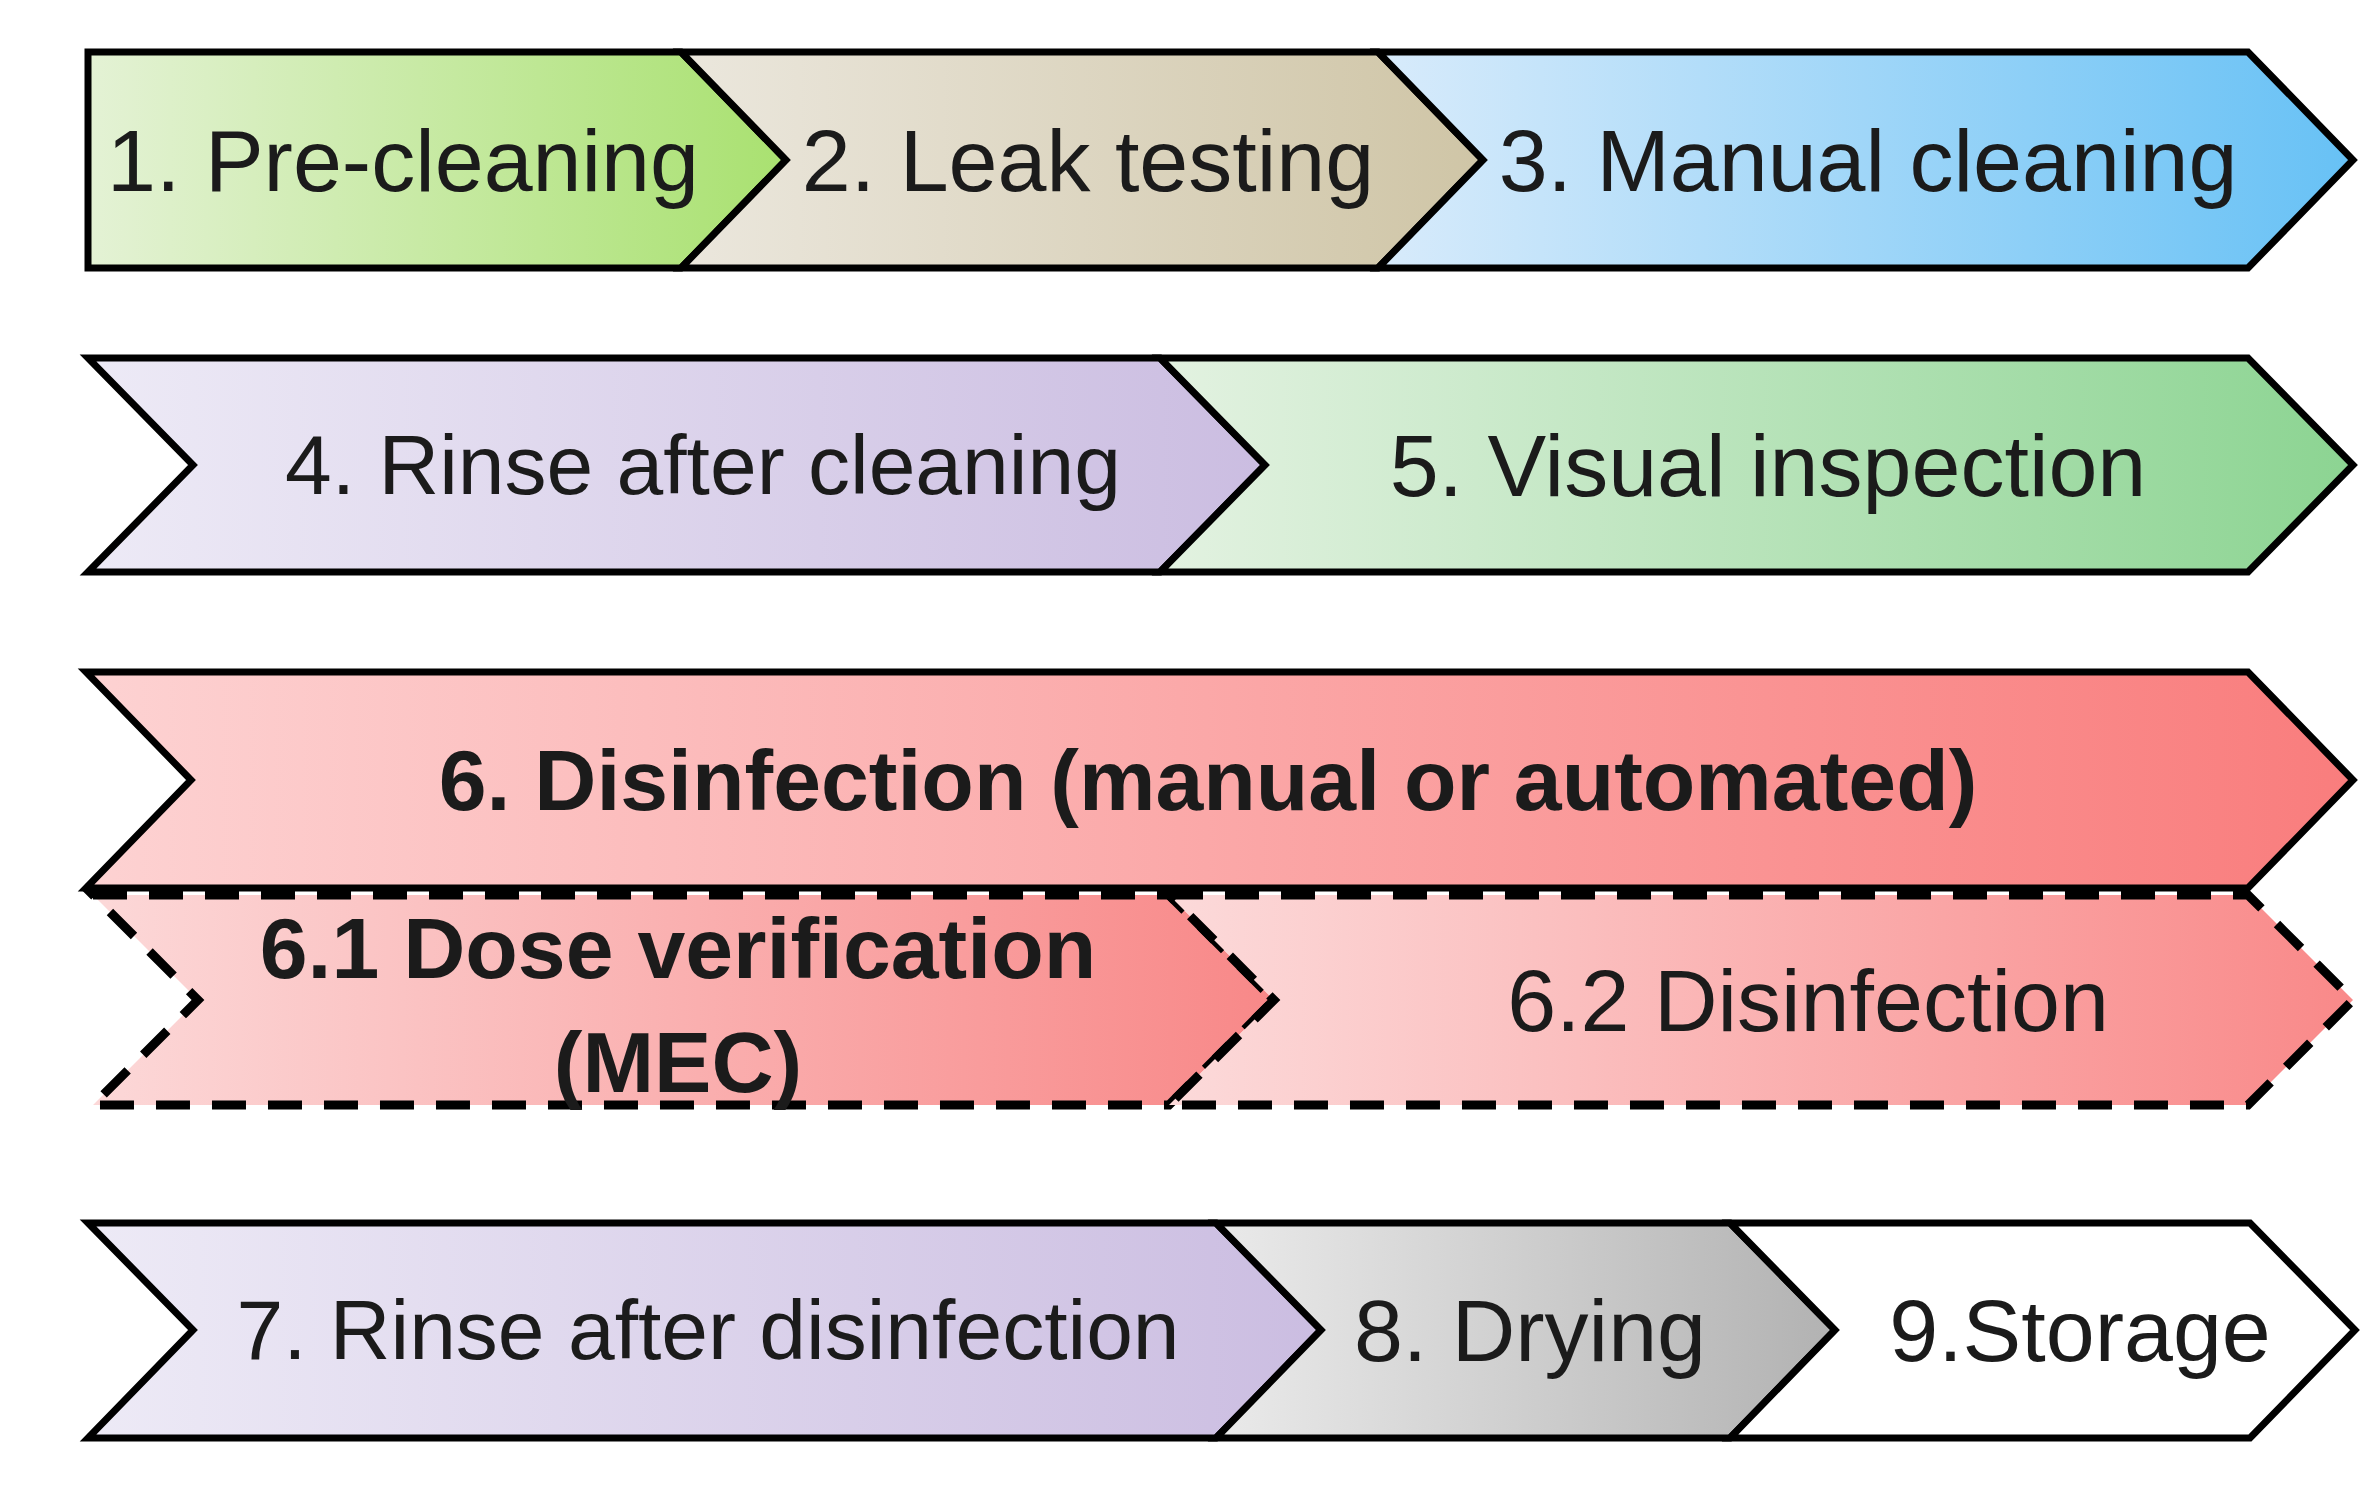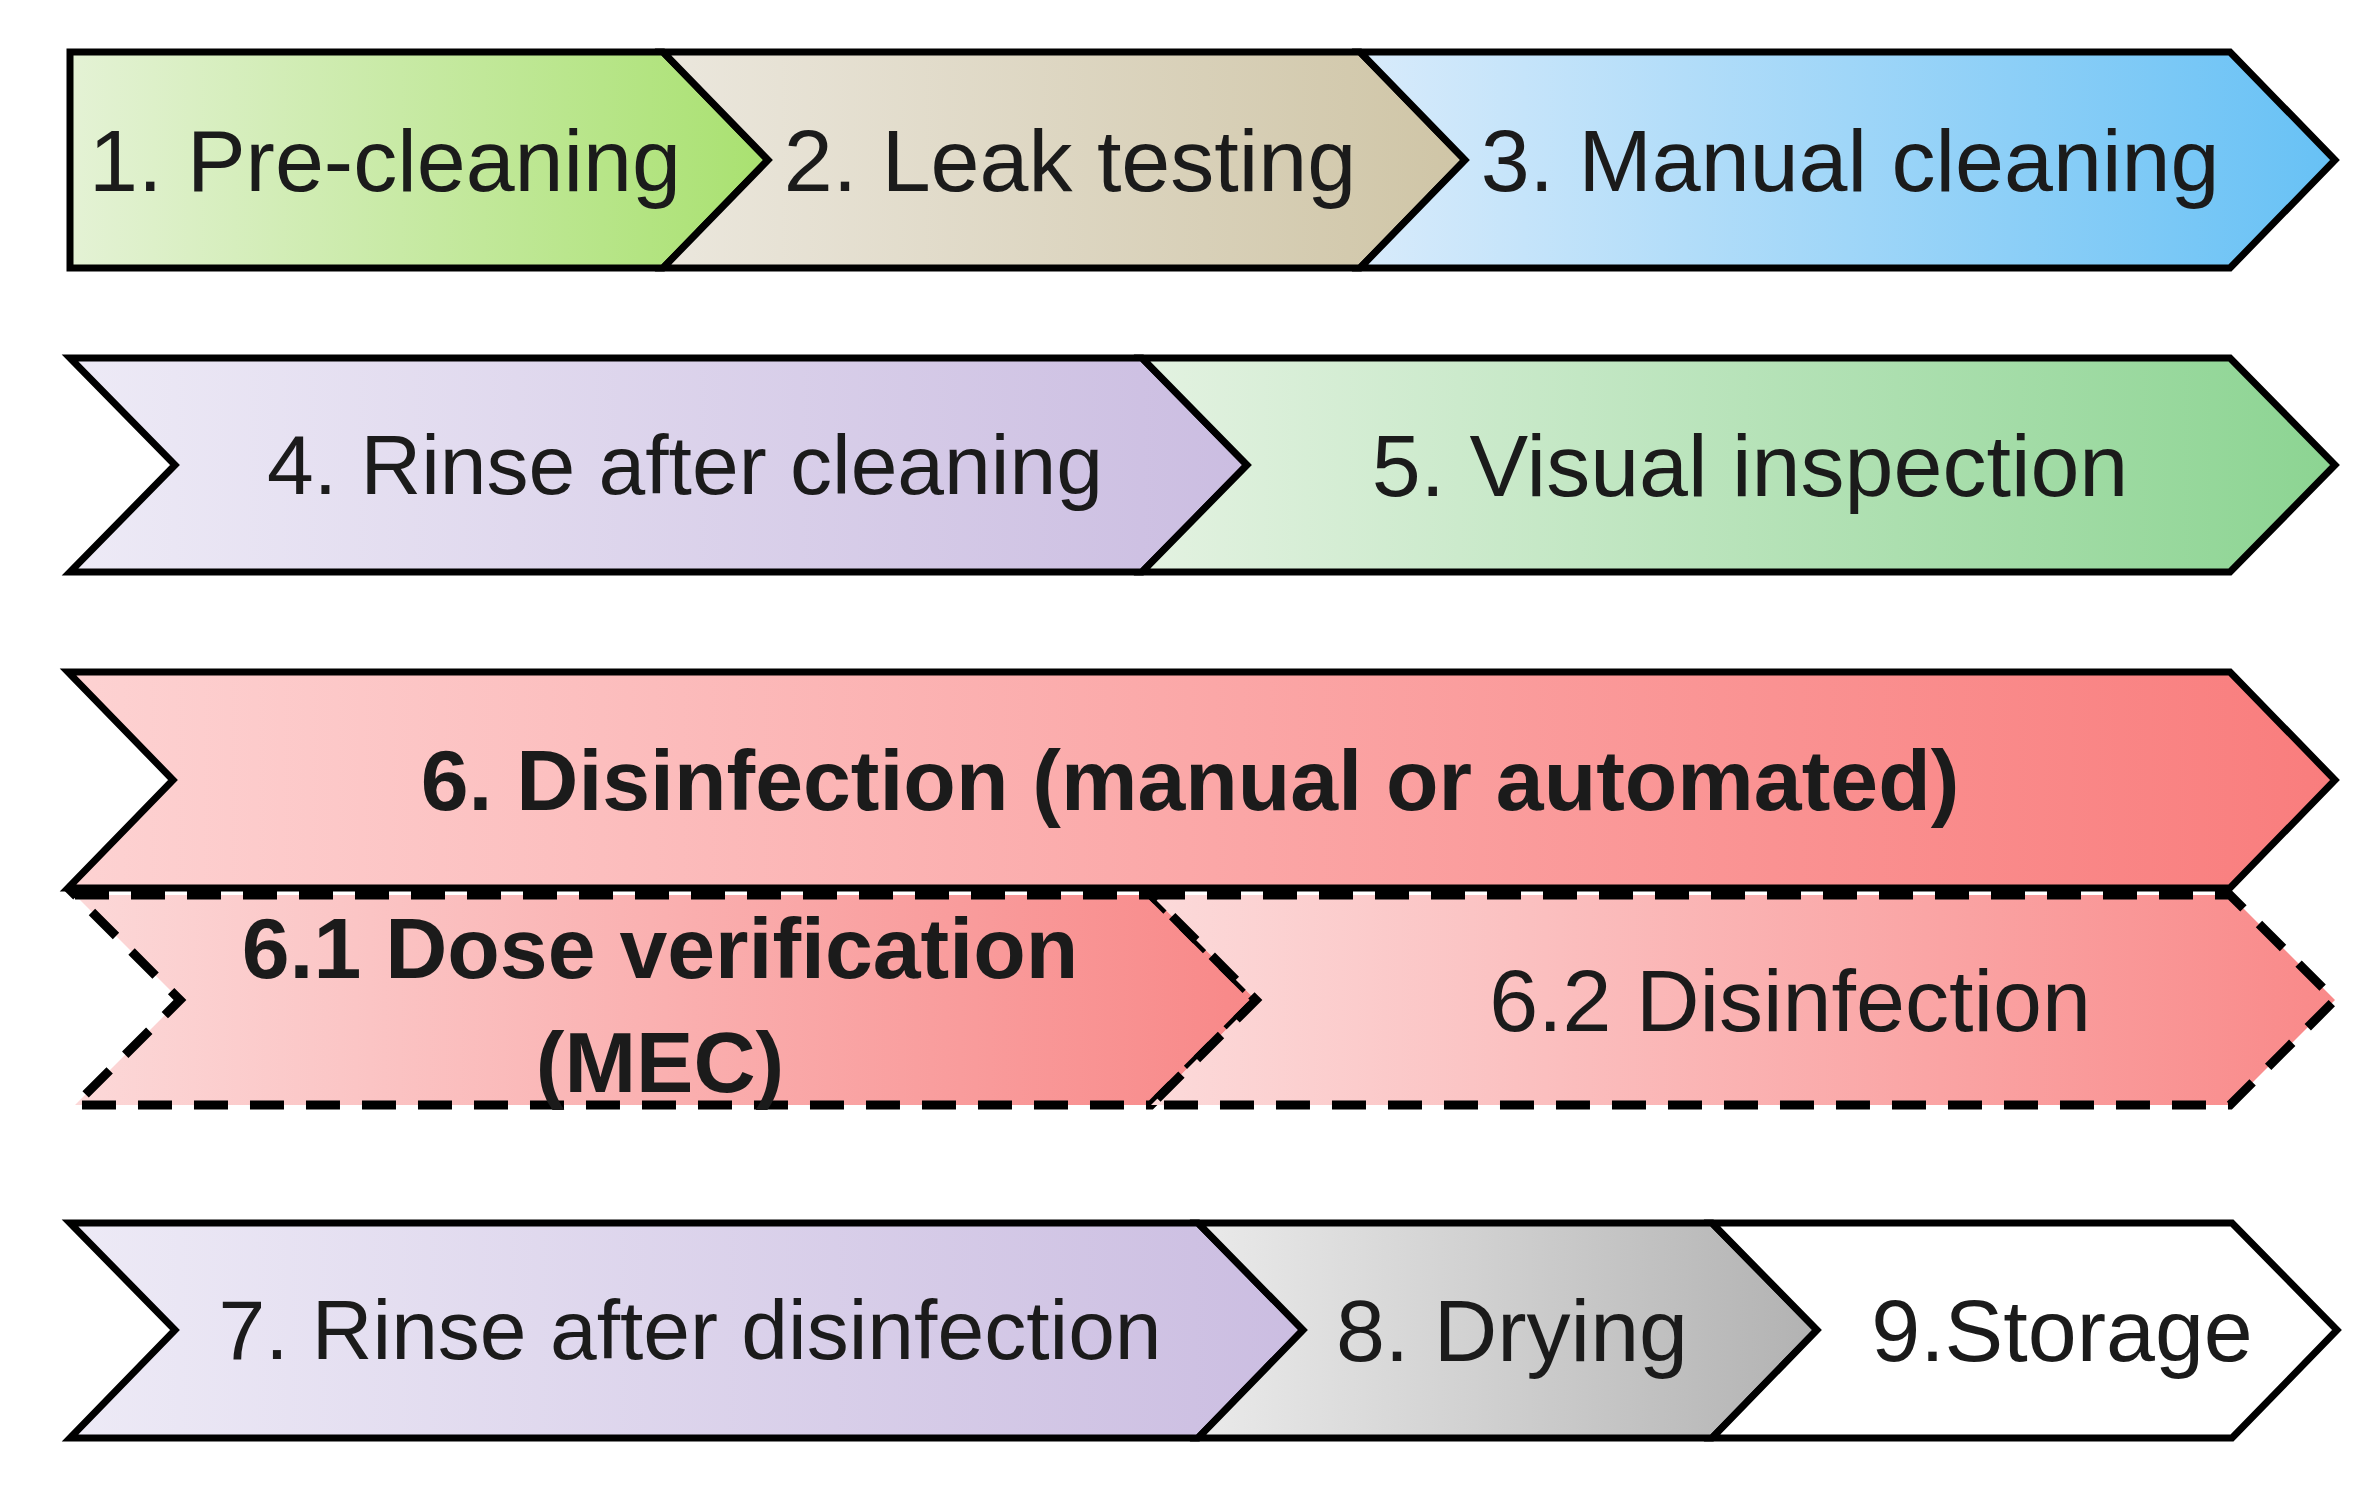--- a/index.html
+++ b/index.html
@@ -8,20 +8,21 @@
     background: #ffffff;
   }
   body {
     width: 2370px;
     height: 1485px;
     font-family: "Liberation Sans", sans-serif;
   }
   .diagram-wrap {
     width: 2062px;
     height: 1485px;
+    margin-left: 18px;
   }
   svg { display: block; }
   text {
     fill: #1b1b1b;
     font-family: "Liberation Sans", sans-serif;
     text-anchor: middle;
   }
   .lbl  { font-size: 88px; }
   .lbl-sm { font-size: 84px; }
   .lbl-bold { font-size: 86px; font-weight: bold; }

